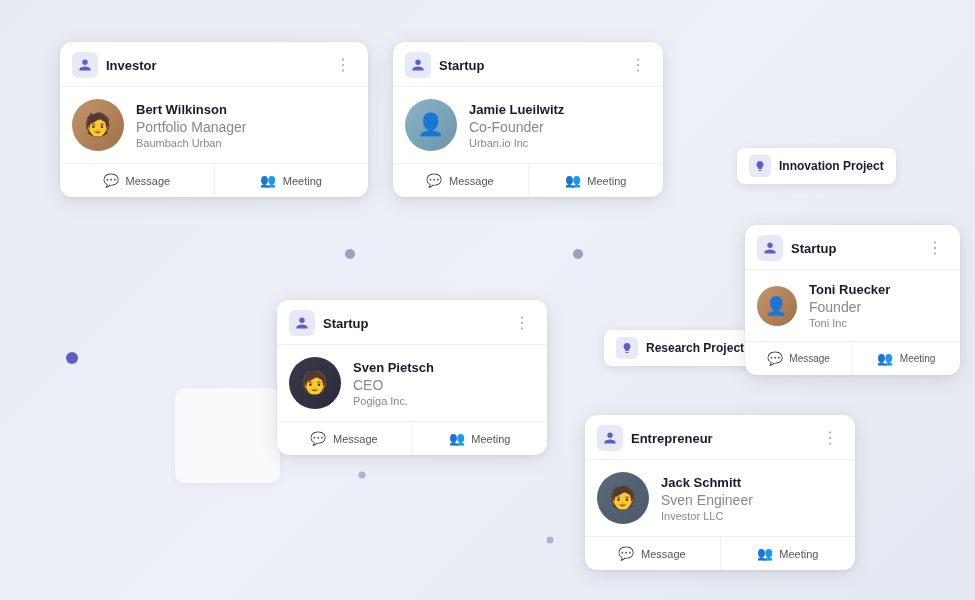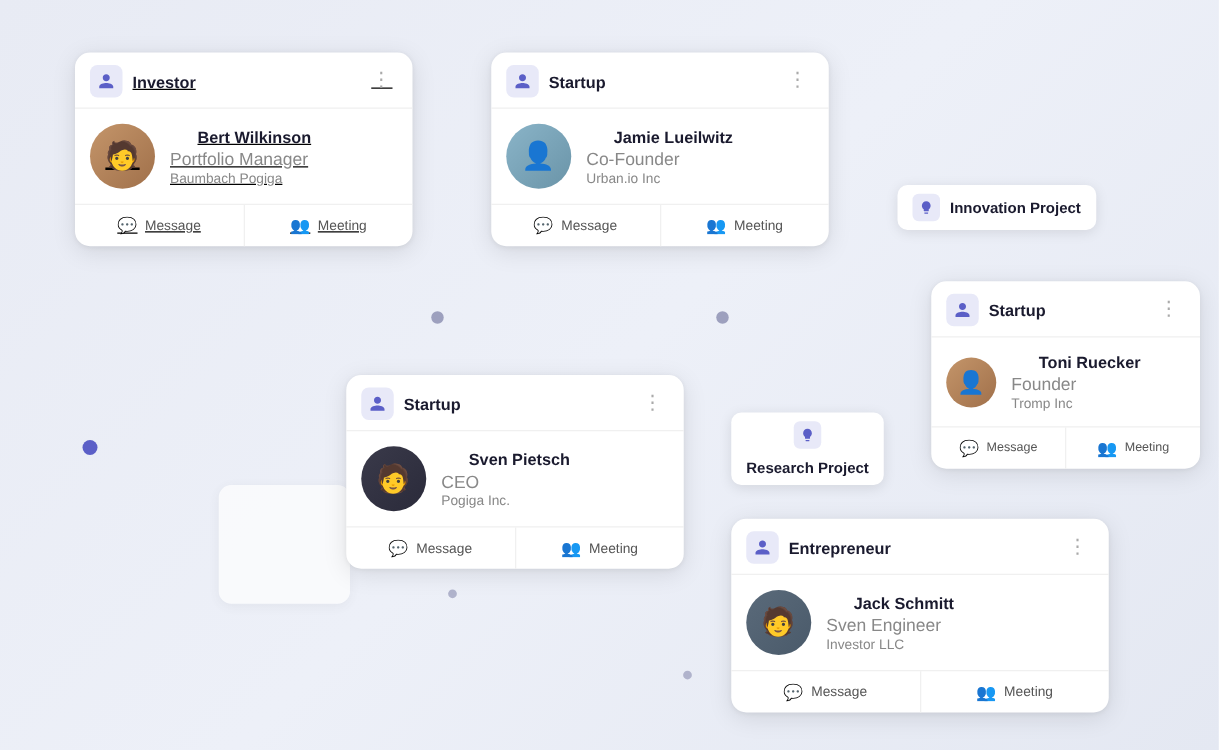--- a/index.html
+++ b/index.html
@@ -108,21 +108,20 @@
     .person-info {
       display: flex;
       flex-direction: column;
       gap: 2px;
     }
 
     .person-name {
       font-size: 13px;
       font-weight: 600;
       color: #1a1a2e;
-      margin-left: 22px;
     }
 
     .person-role {
       font-size: 14px;
       color: #888;
     }
 
     .person-company {
       font-size: 11px;
       color: #888;
@@ -163,20 +162,21 @@
       border-radius: 8px;
       padding: 7px 12px;
       display: flex;
       align-items: center;
       gap: 8px;
       box-shadow: 0 2px 10px rgba(0,0,0,0.10);
       font-size: 12px;
       font-weight: 600;
       color: #1a1a2e;
       white-space: nowrap;
+      margin-left: 19px;
     }
 
     .label-node-icon {
       width: 22px;
       height: 22px;
       background: #e8e9f8;
       border-radius: 5px;
       display: flex;
       align-items: center;
       justify-content: center;
@@ -252,36 +252,36 @@
   </svg>
 
   <div class="dot dot-blue" style="left:72px;top:358px;"></div>
   <div class="dot" style="left:350px;top:254px;"></div>
   <div class="dot" style="left:578px;top:254px;"></div>
   <div class="dot dot-small" style="left:362px;top:475px;"></div>
   <div class="dot dot-small" style="left:550px;top:540px;"></div>
 
   <div class="empty-box" style="left:175px;top:388px;width:105px;height:95px;opacity:0.7;"></div>
 
-  <div class="node-card" style="left:60px;top:42px;width:270px;text-decoration:underline;">
+  <div class="node-card" style="left:60px;top:42px;width:308px;">
     <div class="card-header">
       <div class="card-header-icon">
         <svg viewBox="0 0 24 24" xmlns="http://www.w3.org/2000/svg">
             <path d="M12 12c2.7 0 4.8-2.1 4.8-4.8S14.7 2.4 12 2.4 7.2 4.5 7.2 7.2 9.3 12 12 12zm0 2.4c-3.2 0-9.6 1.6-9.6 4.8v2.4h19.2v-2.4c0-3.2-6.4-4.8-9.6-4.8z"></path>
           </svg>
       </div>
       <span class="card-header-title">Investor</span>
       <span class="card-menu-btn">⋮</span>
     </div>
     <div class="card-body">
       <div class="avatar avatar-bert">🧑</div>
       <div class="person-info">
         <span class="person-name">Bert Wilkinson</span>
         <span class="person-role">Portfolio Manager</span>
-        <span class="person-company">Baumbach Pogiga</span>
+        <span class="person-company">Baumbach Urban</span>
       </div>
     </div>
     <div class="card-actions">
       <button class="card-action-btn">
         <span class="action-icon">💬</span>
         <span>Message</span>
       </button>
       <button class="card-action-btn">
         <span class="action-icon">👥</span>
         <span>Meeting</span>
@@ -351,21 +351,21 @@
         <span class="action-icon">💬</span>
         <span>Message</span>
       </button>
       <button class="card-action-btn">
         <span class="action-icon">👥</span>
         <span>Meeting</span>
       </button>
     </div>
   </div>
 
-  <div class="label-node" style="left:585px;top:330px;flex-direction:column;">
+  <div class="label-node" style="left:585px;top:330px;">
     <div class="label-node-icon">
       <svg viewBox="0 0 24 24" xmlns="http://www.w3.org/2000/svg">
           <path d="M9 21c0 .55.45 1 1 1h4c.55 0 1-.45 1-1v-1H9v1zm3-19C8.14 2 5 5.14 5 9c0 2.38 1.19 4.47 3 5.74V17c0 .55.45 1 1 1h6c.55 0 1-.45 1-1v-2.26c1.81-1.27 3-3.36 3-5.74 0-3.86-3.14-7-7-7z"></path>
         </svg>
     </div>
     <span>Research Project</span>
   </div>
 
   <div class="node-card small" style="left:745px;top:225px;width:215px;">
     <div class="card-header">
@@ -375,36 +375,36 @@
           </svg>
       </div>
       <span class="card-header-title">Startup</span>
       <span class="card-menu-btn">⋮</span>
     </div>
     <div class="card-body">
       <div class="avatar avatar-toni small-avatar">👤</div>
       <div class="person-info">
         <span class="person-name">Toni Ruecker</span>
         <span class="person-role">Founder</span>
-        <span class="person-company">Tromp Inc</span>
+        <span class="person-company">Toni Inc</span>
       </div>
     </div>
     <div class="card-actions">
       <button class="card-action-btn" style="font-size:10px;">
         <span class="action-icon">💬</span>
         <span>Message</span>
       </button>
       <button class="card-action-btn" style="font-size:10px;">
         <span class="action-icon">👥</span>
         <span>Meeting</span>
       </button>
     </div>
   </div>
 
-  <div class="node-card" style="left:585px;top:415px;width:302px;">
+  <div class="node-card" style="left:585px;top:415px;width:270px;">
     <div class="card-header">
       <div class="card-header-icon">
         <svg viewBox="0 0 24 24" xmlns="http://www.w3.org/2000/svg">
             <path d="M12 12c2.7 0 4.8-2.1 4.8-4.8S14.7 2.4 12 2.4 7.2 4.5 7.2 7.2 9.3 12 12 12zm0 2.4c-3.2 0-9.6 1.6-9.6 4.8v2.4h19.2v-2.4c0-3.2-6.4-4.8-9.6-4.8z"></path>
           </svg>
       </div>
       <span class="card-header-title">Entrepreneur</span>
       <span class="card-menu-btn">⋮</span>
     </div>
     <div class="card-body">

